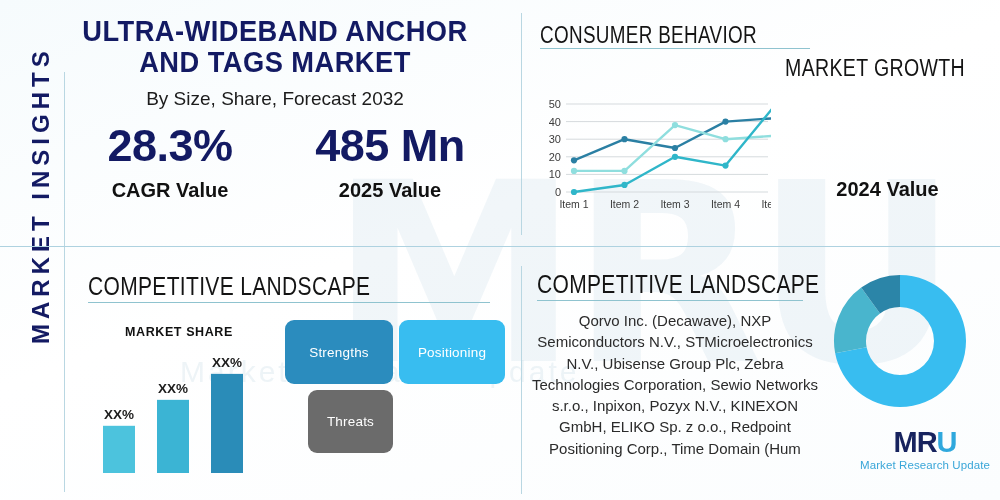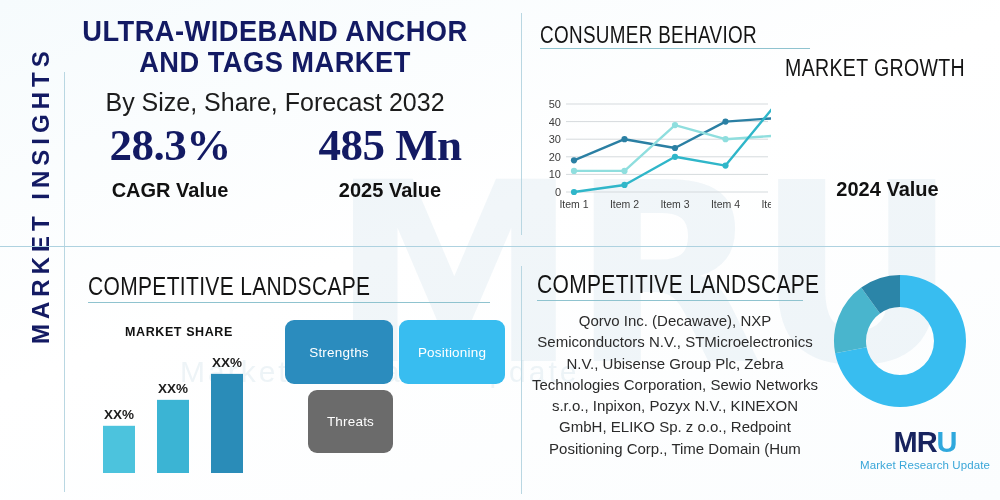--- a/index.html
+++ b/index.html
@@ -45,27 +45,27 @@
   .title{
     position:absolute;left:40px;top:16px;width:470px;
     text-align:center;color:#131a63;
     font-size:29px;font-weight:700;line-height:1.08;
     letter-spacing:.5px;
     font-family:"Liberation Sans Narrow","Liberation Sans",sans-serif;
     transform:scaleX(.94);transform-origin:center top;
   }
   .subtitle{
     position:absolute;left:40px;top:88px;width:470px;
-    text-align:center;color:#1c1c1c;font-size:25px;
+    text-align:center;color:#1c1c1c;font-size:19px;
   }
   .kpis{position:absolute;left:60px;top:122px;width:440px;display:flex;}
   .kpi{flex:1;text-align:center;}
   .kpi .val{
     color:#131a63;font-size:45px;font-weight:700;line-height:1.05;
-    font-family:Liberation Serif, serif;
+    font-family:Liberation Sans, sans-serif;
     letter-spacing:-.5px;
   }
   .kpi .lab{color:#111;font-size:20px;font-weight:700;margin-top:10px;}
 
   
   .sec-head{
     position:absolute;color:#141414;
     font-size:23px;font-weight:400;letter-spacing:.4px;
     font-family:"Liberation Sans Narrow","Liberation Sans",sans-serif;
     transform:scaleX(.82);transform-origin:left center;white-space:nowrap;

